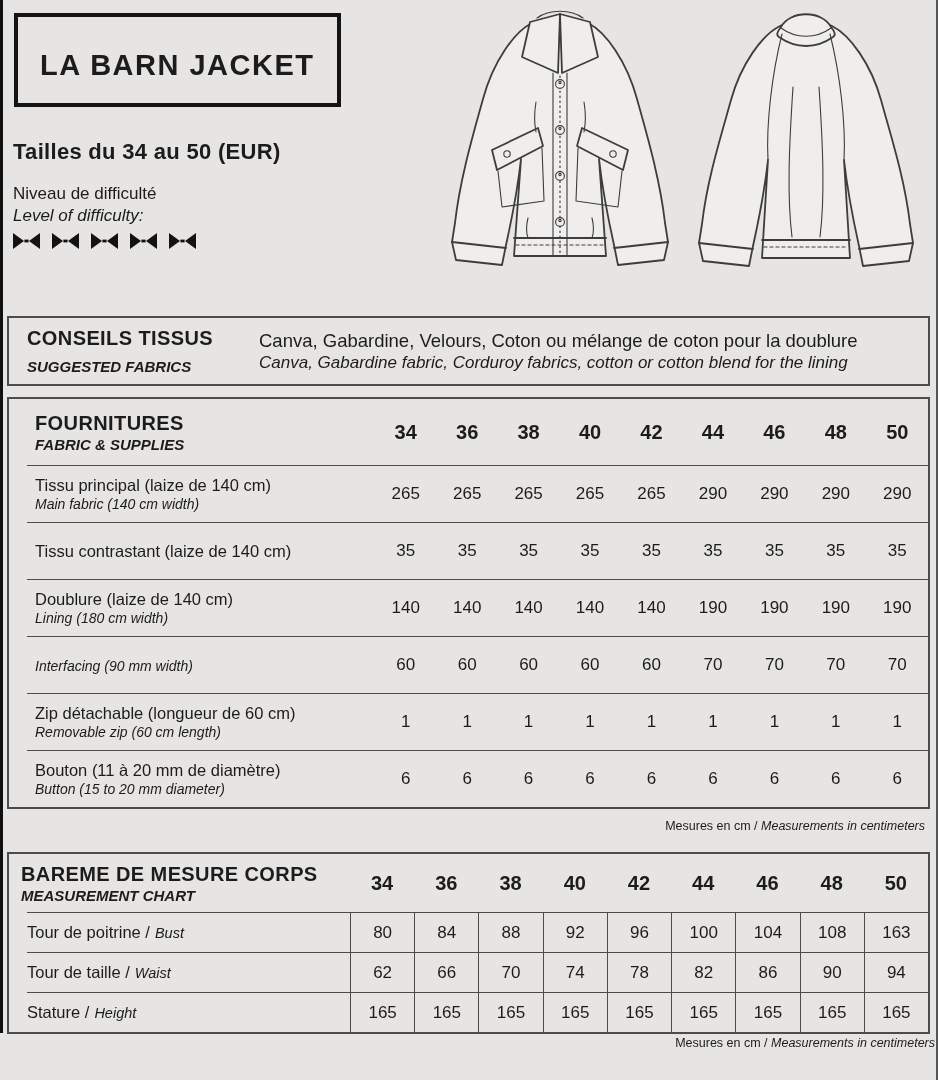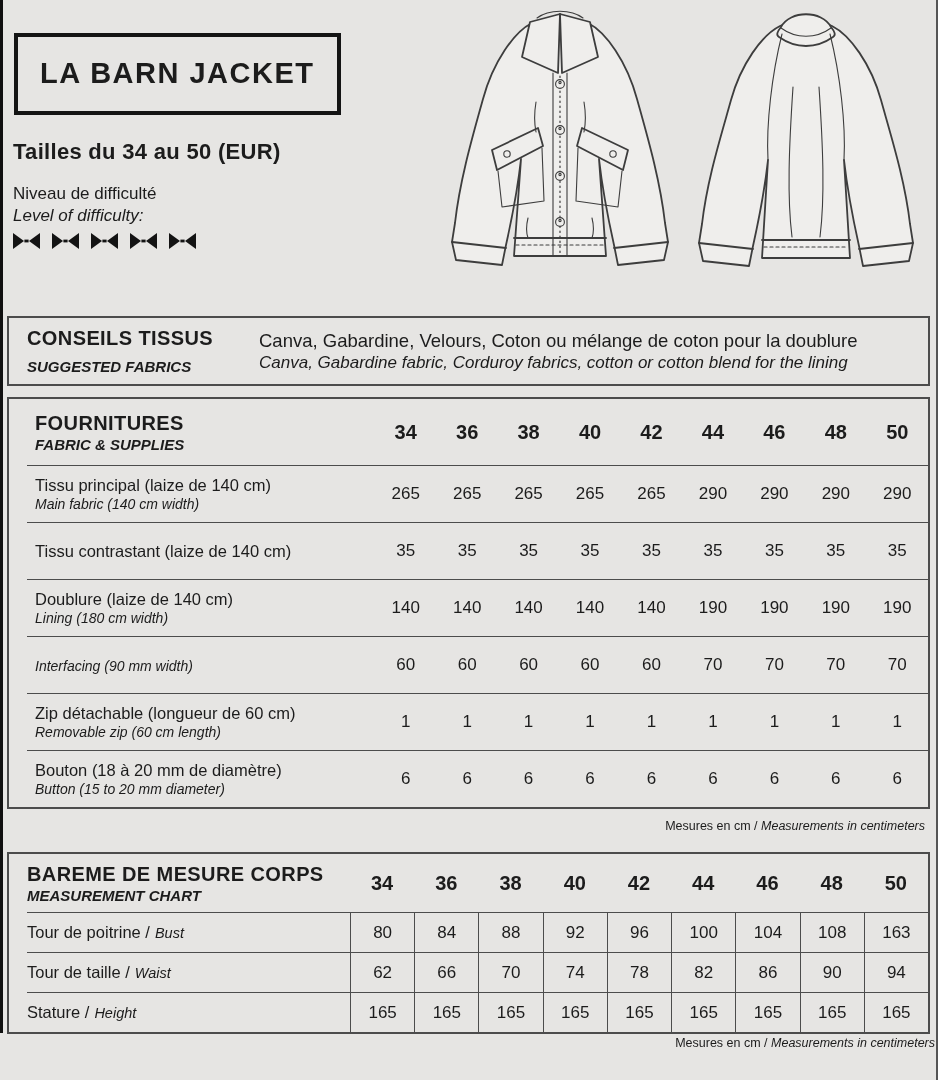--- a/index.html
+++ b/index.html
@@ -11,24 +11,23 @@
     font-family: "Liberation Sans", sans-serif;
     overflow: hidden;
   }
   .edge-left  { position:absolute; left:0; top:0; width:3px; height:1033px; background:#101010; }
   .edge-right { position:absolute; right:0; top:0; width:2px; height:1080px; background:#555; }
 
   
   .title-box {
     position:absolute; left:14px; top:13px;
     border:4px solid #141414;
-    padding:20px 23px 21px 22px;
+    padding:32px 23px 21px 22px;
     font-size:29px; font-weight:bold; letter-spacing:1.5px;
     white-space:nowrap;
-    margin-top:20px;
   }
   .sizes-line { position:absolute; left:13px; top:139px; font-size:22px; font-weight:bold; letter-spacing:.3px; }
   .diff-fr    { position:absolute; left:13px; top:184px; font-size:17px; }
   .diff-en    { position:absolute; left:13px; top:206px; font-size:17px; font-style:italic; }
   .diff-icons { position:absolute; left:13px; top:233px; display:flex; gap:12px; }
   .bow svg    { display:block; }
 
   .flats { position:absolute; left:440px; top:2px; display:flex; gap:6px; }
 
   
@@ -61,21 +60,21 @@
   .sep   { height:1px; background:#4c4c4c; margin-left:18px; }
 
   .measure-box { top:852px; }
   .mhead, .mrow {
     display:grid;
     grid-template-columns:341px repeat(9,1fr);
     align-items:stretch;
   }
   .mhead { height:58px; }
   .mhead .cell, .mtitle { display:flex; flex-direction:column; justify-content:center; }
-  .mtitle { padding-left:18px; }
+  .mtitle { padding-left:12px; }
   .mhead .size-h { display:flex; align-items:center; justify-content:center; }
   .mrow  { height:39px; }
   .mlabel { padding-left:18px; display:flex; align-items:center; gap:5px; }
   .ml-fr { font-size:16.5px; }
   .ml-en { font-size:14.5px; font-style:italic; }
   .mval {
     border-left:1px solid #4c4c4c;
     display:flex; align-items:center; justify-content:center;
     font-size:17px;
   }
@@ -375,21 +374,21 @@
 
         <div class="val">1</div>
 
         <div class="val">1</div>
 
     </div>
 
     <div class="sep"></div>
     <div class="frow">
       <div>
-        <div class="rl-fr">Bouton (18 à 20 mm de diamètre)</div>
+        <div class="rl-fr">Bouton (11 à 20 mm de diamètre)</div>
         <div class="rl-en">Button (15 to 20 mm diameter)</div>
       </div>
 
         <div class="val">6</div>
 
         <div class="val">6</div>
 
         <div class="val">6</div>
 
         <div class="val">6</div>

